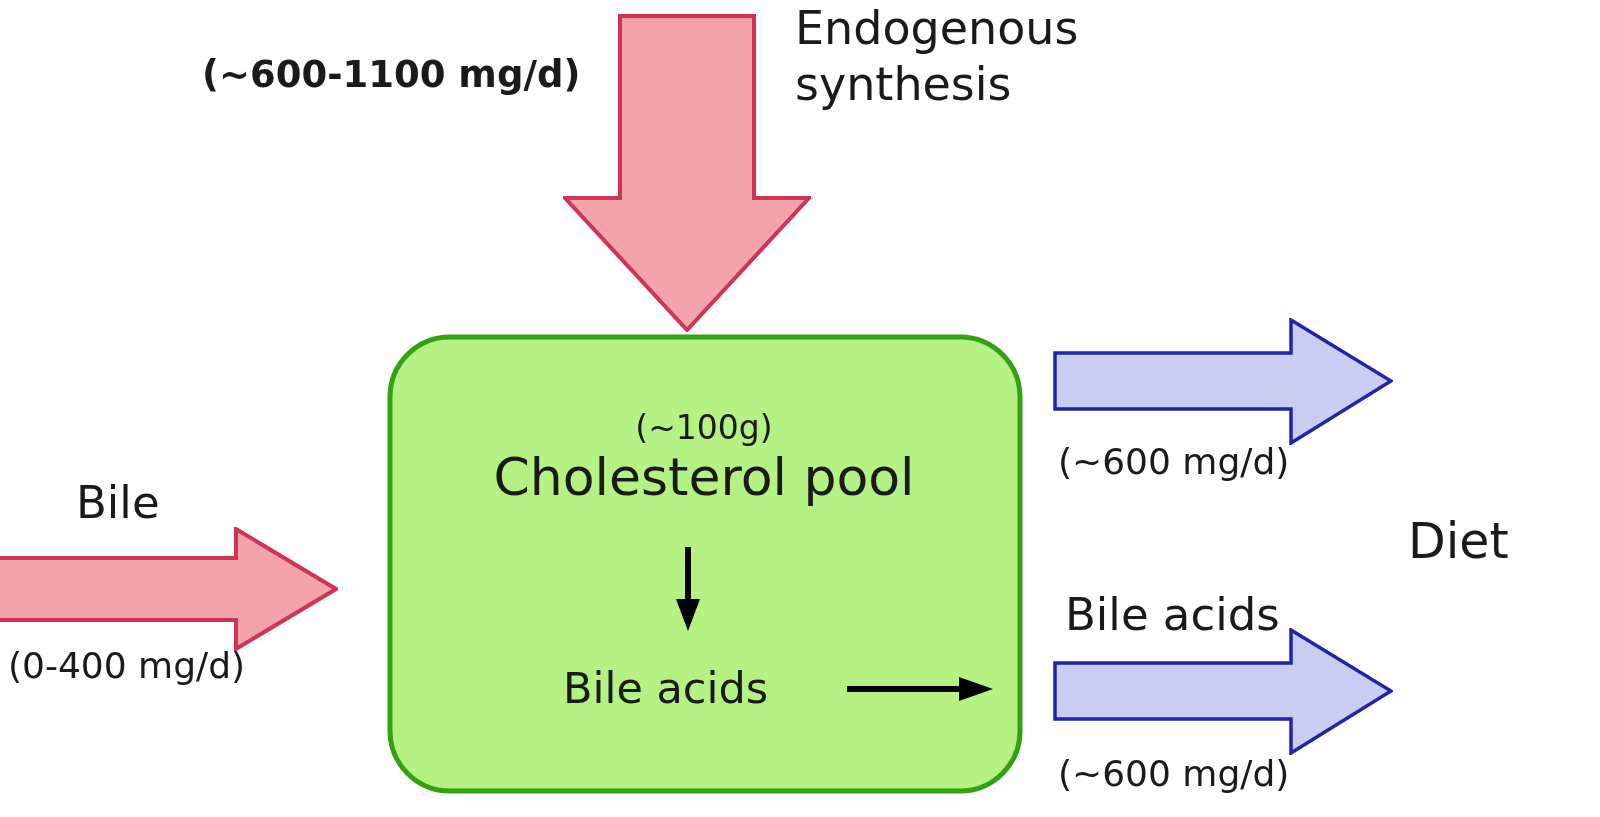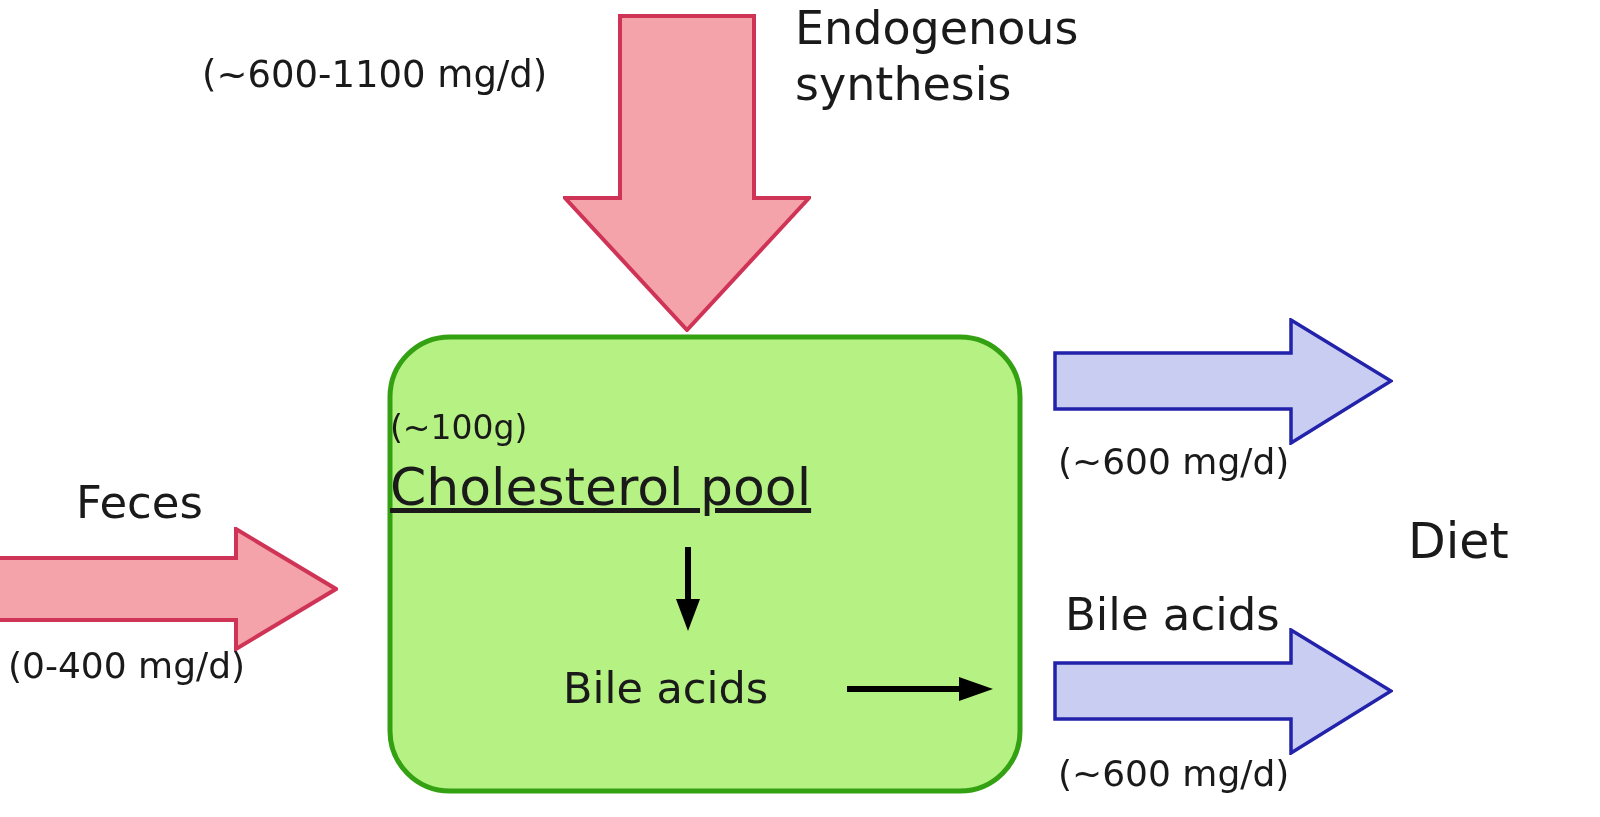--- a/index.html
+++ b/index.html
@@ -13,45 +13,45 @@
     font-family:"DejaVu Sans", sans-serif;
     color:#1a1a1a;
   }
   .abs { position:absolute; }
   .txt {
     position:absolute;
     color:#1a1a1a;
     line-height:1.22;
     white-space:pre-line;
   }
-  .center { text-align:left; }
+  .center { text-align:center; }
 </style>
 </head>
 <body>
 
 <div id="canvas">
 
   <svg class="abs" style="left:563px; top:14px;" width="248" height="318" viewBox="0 0 248 318">
     <polygon points="57,2 191,2 191,184 246,184 124,316 2,184 57,184" stroke-width="4" stroke-linejoin="miter" fill="#f4a3aa" stroke="#cf3456"></polygon>
   </svg>
   <div class="txt" style="left:795px; top:0px; font-size:46px;">Endogenous
 synthesis</div>
-  <div class="txt" style="left:202px; top:52px; font-size:37px;">(~600-1100 mg/d)</div>
+  <div class="txt" style="left:202px; top:52px; font-size:37px;font-weight:bold;">(~600-1100 mg/d)</div>
 
-  <div class="txt" style="left:76px; top:476px; font-size:45px;">Feces</div>
+  <div class="txt" style="left:76px; top:476px; font-size:45px;">Bile</div>
   <svg class="abs" style="left:-2px; top:527px;" width="340" height="124" viewBox="0 0 340 124">
     <polygon points="0,31 238,31 238,2 338,62 238,122 238,93 0,93" stroke-width="4" stroke-linejoin="miter" fill="#f4a3aa" stroke="#cf3456"></polygon>
   </svg>
   <div class="txt" style="left:8px; top:644px; font-size:36px;">(0-400 mg/d)</div>
 
   <svg class="abs" style="left:386px; top:333px;" width="638" height="462" viewBox="0 0 638 462">
     <rect x="4" y="4" width="630" height="454" rx="60" ry="60" stroke-width="5" fill="#b6f283" stroke="#33a112"></rect>
   </svg>
   <div class="txt center" style="left:390px; top:408px; width:628px; font-size:33px;">(~100g)</div>
-  <div class="txt center" style="left:390px; top:456px; width:628px; font-size:52px;text-decoration:underline;">Cholesterol pool</div>
+  <div class="txt center" style="left:390px; top:446px; width:628px; font-size:52px;">Cholesterol pool</div>
 
   <svg class="abs" style="left:666px; top:543px;" width="44" height="92" viewBox="0 0 44 92">
     <line x1="22" y1="4" x2="22" y2="60" stroke-width="6" stroke="#000000"></line>
     <polygon points="10,56 34,56 22,88" fill="#000000"></polygon>
   </svg>
 
   <div class="txt" style="left:563px; top:662px; font-size:43px;">Bile acids</div>
 
   <svg class="abs" style="left:845px; top:666px;" width="152" height="46" viewBox="0 0 152 46">
     <line x1="2" y1="23" x2="118" y2="23" stroke-width="6" stroke="#000000"></line>

